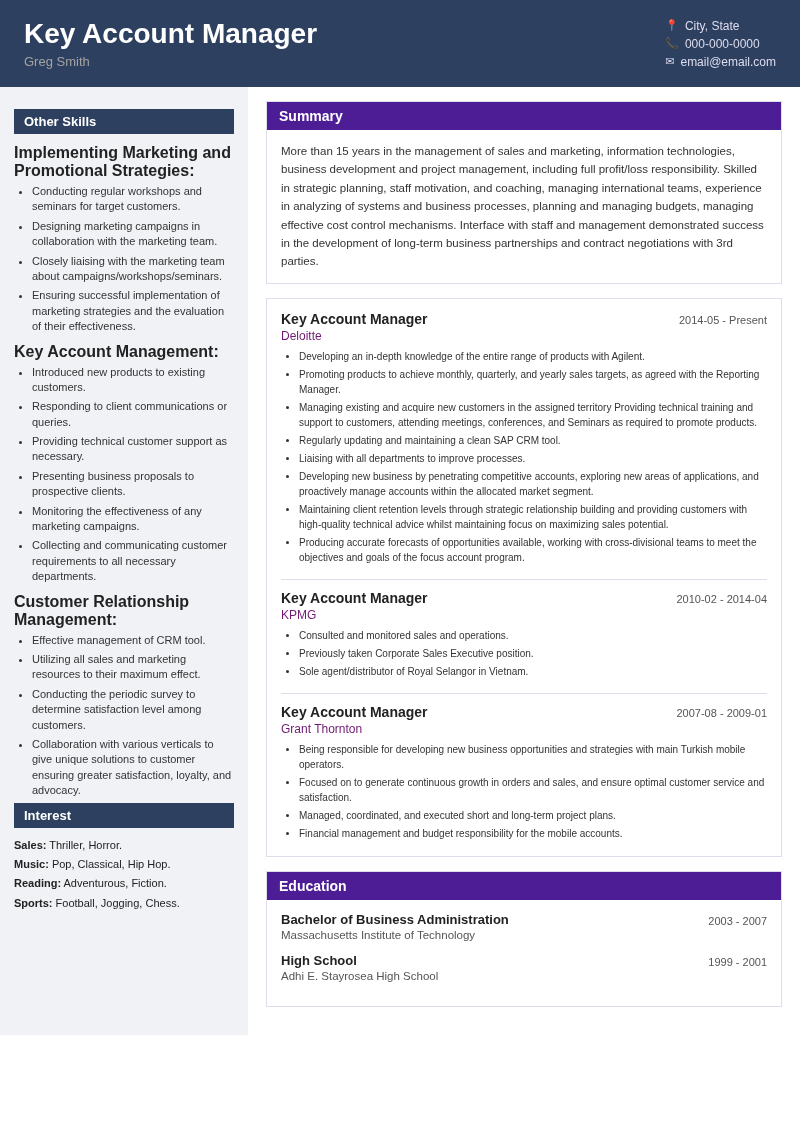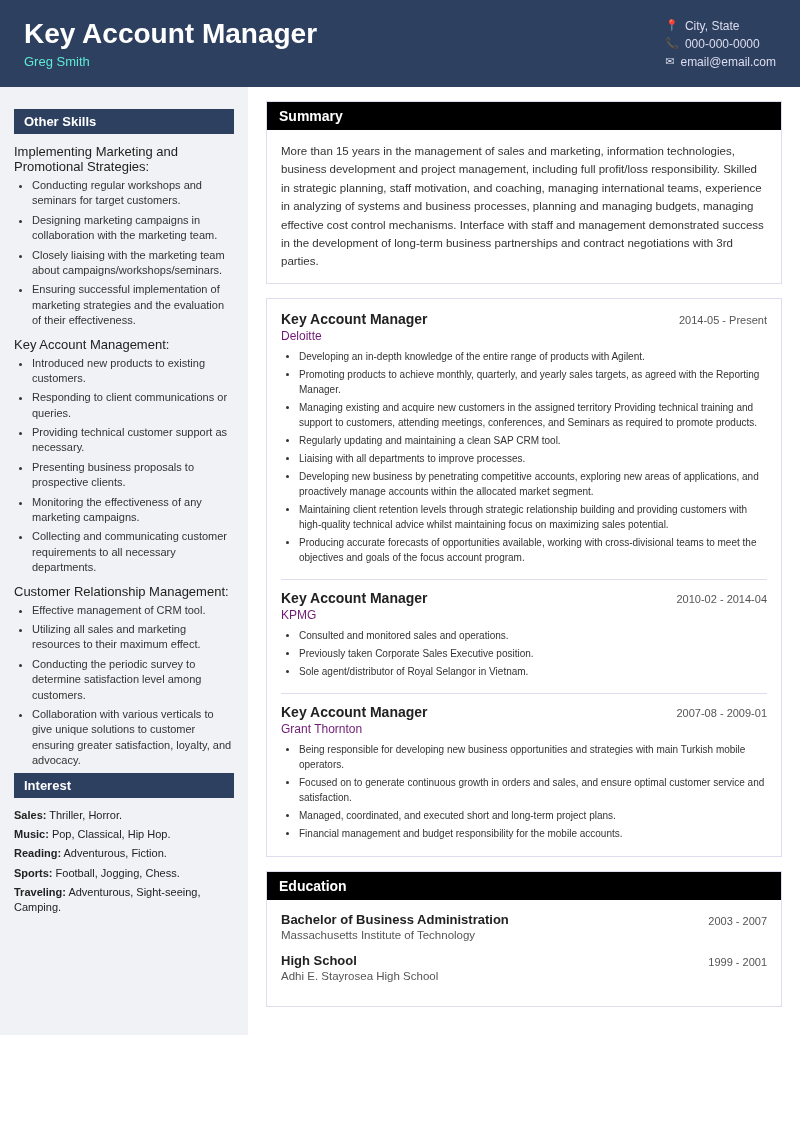--- a/index.html
+++ b/index.html
@@ -1,21 +1,21 @@
 <!DOCTYPE html>
 <html><head>
   <meta charset="utf-8">
   <style>
     * { margin: 0; padding: 0; box-sizing: border-box; }
     body { font-family: Arial, sans-serif; font-size: 12px; color: #222; background: #fff; width: 800px; }
 
     
     .header { background: #2e4060; color: #fff; padding: 18px 24px; display: flex; justify-content: space-between; align-items: center; }
     .header-left h1 { font-size: 28px; font-weight: bold; color: #fff; }
-    .header-left .subtitle { font-size: 13px; color: #5eead4; margin-top: 4px; }
+    .header-left .subtitle { font-size: 13px; color: #a3a3a3; margin-top: 4px; }
     .header-right { display: flex; flex-direction: column; gap: 4px; font-size: 12px; color: #dde; }
     .header-right div { display: flex; align-items: center; gap: 6px; }
     .header-right .icon { font-size: 11px; }
 
     
     .layout { display: flex; }
     .sidebar { width: 248px; min-width: 248px; background: #f0f2f5; padding: 14px 14px; }
     .main { flex: 1; padding: 14px 18px; }
 
     
@@ -23,30 +23,30 @@
       background: #2e4060;
       color: #fff;
       padding: 5px 10px;
       font-size: 13px;
       font-weight: bold;
       margin-bottom: 10px;
       margin-top: 1px;
     }
     .sidebar-section-title:first-child { margin-top: 8px; }
 
-    .subsection-title { font-size: 13px; font-weight: normal; color: #222; margin: 8px 0 4px 0; }
+    .subsection-title { font-size: 16px; font-weight: bold; color: #222; margin: 8px 0 4px 0; }
     .sidebar ul { list-style: disc; padding-left: 18px; }
     .sidebar ul li { font-size: 11px; color: #333; margin-bottom: 4px; line-height: 1.4; }
 
     .interest-item { font-size: 11px; margin-bottom: 4px; line-height: 1.4; }
     .interest-item strong { color: #222; }
 
     
     .section-card { background: #fff; border: 1px solid #dde; margin-bottom: 14px; padding: 0; }
-    .section-header { background: #000000; color: #fff; padding: 6px 12px; font-size: 14px; font-weight: bold; }
+    .section-header { background: #4c1d95; color: #fff; padding: 6px 12px; font-size: 14px; font-weight: bold; }
     .section-body { padding: 12px 14px; }
 
     .summary-text { font-size: 11.5px; line-height: 1.6; color: #333; }
 
     .job-header { display: flex; justify-content: space-between; align-items: baseline; margin-bottom: 2px; }
     .job-title { font-size: 14px; font-weight: bold; color: #222; }
     .job-date { font-size: 11px; color: #555; }
     .job-company { font-size: 12px; color: #701a75; margin-bottom: 6px; }
     .job-bullets { list-style: disc; padding-left: 18px; }
     .job-bullets li { font-size: 10px; color: #333; margin-bottom: 3px; line-height: 1.5; }
@@ -116,21 +116,20 @@
       <li>Conducting the periodic survey to determine satisfaction level among customers.</li>
       <li>Collaboration with various verticals to give unique solutions to customer ensuring greater satisfaction, loyalty, and advocacy.</li>
     </ul>
 
     <div class="sidebar-section-title">Interest</div>
     <div>
       <div class="interest-item"><strong>Sales:</strong> Thriller, Horror.</div>
       <div class="interest-item"><strong>Music:</strong> Pop, Classical, Hip Hop.</div>
       <div class="interest-item"><strong>Reading:</strong> Adventurous, Fiction.</div>
       <div class="interest-item"><strong>Sports:</strong> Football, Jogging, Chess.</div>
-      <div class="interest-item"><strong>Traveling:</strong> Adventurous, Sight-seeing, Camping.</div>
     </div>
 
   </div>
 
   <div class="main">
 
     <div class="section-card">
       <div class="section-header">Summary</div>
       <div class="section-body">
         <p class="summary-text">More than 15 years in the management of sales and marketing, information technologies, business development and project management, including full profit/loss responsibility. Skilled in strategic planning, staff motivation, and coaching, managing international teams, experience in analyzing of systems and business processes, planning and managing budgets, managing effective cost control mechanisms. Interface with staff and management demonstrated success in the development of long-term business partnerships and contract negotiations with 3rd parties.</p>

